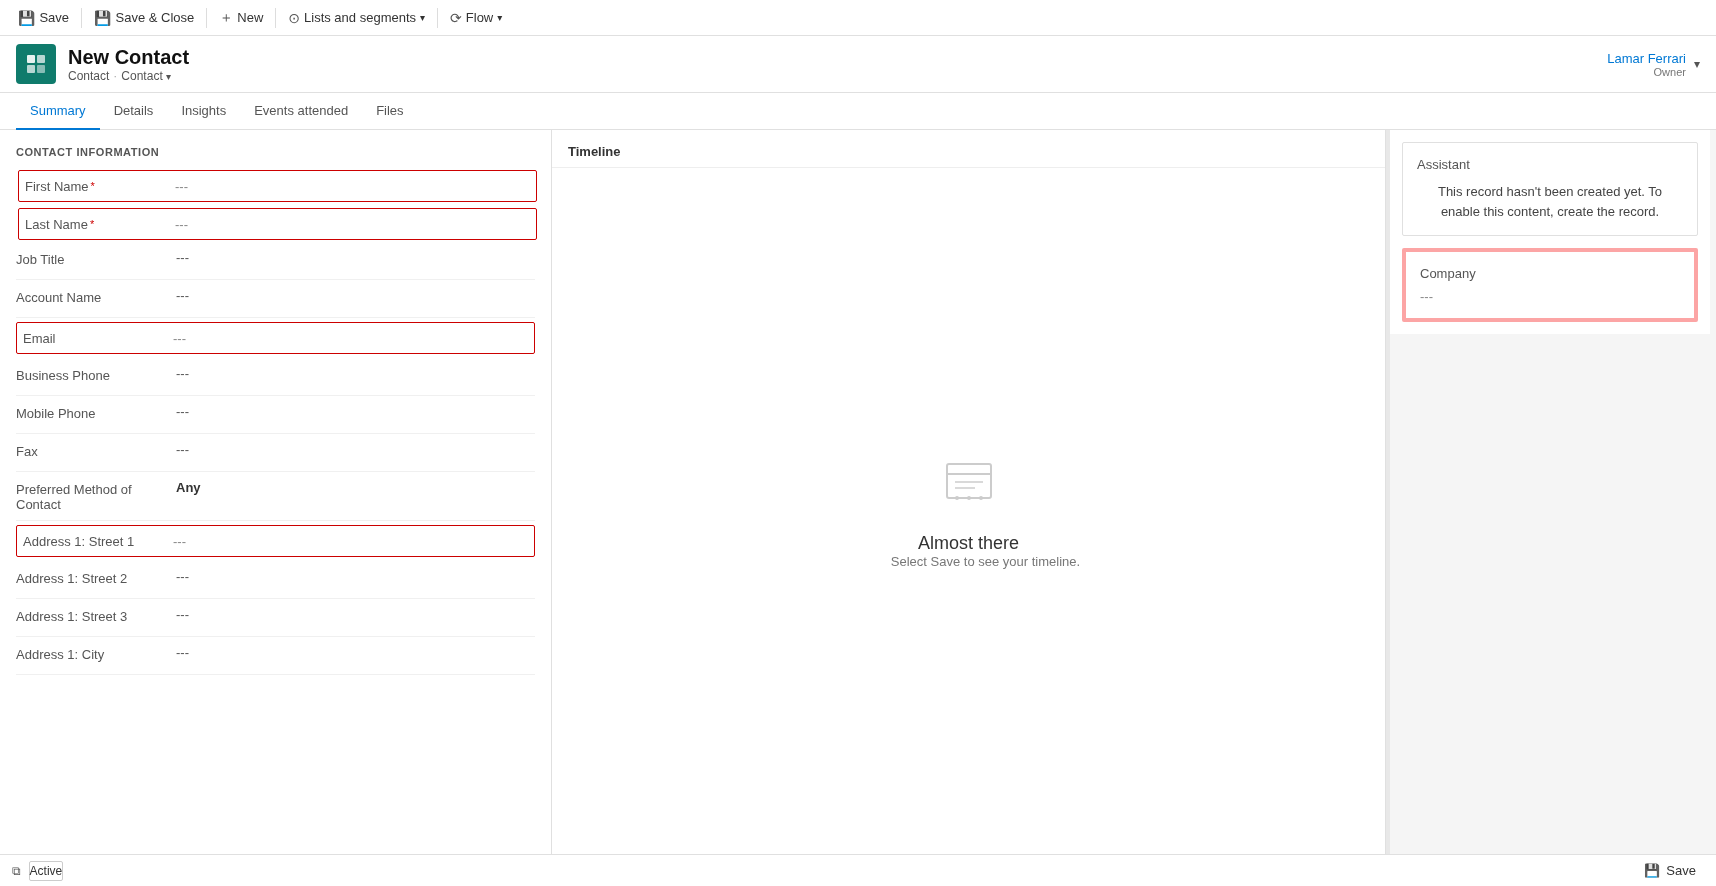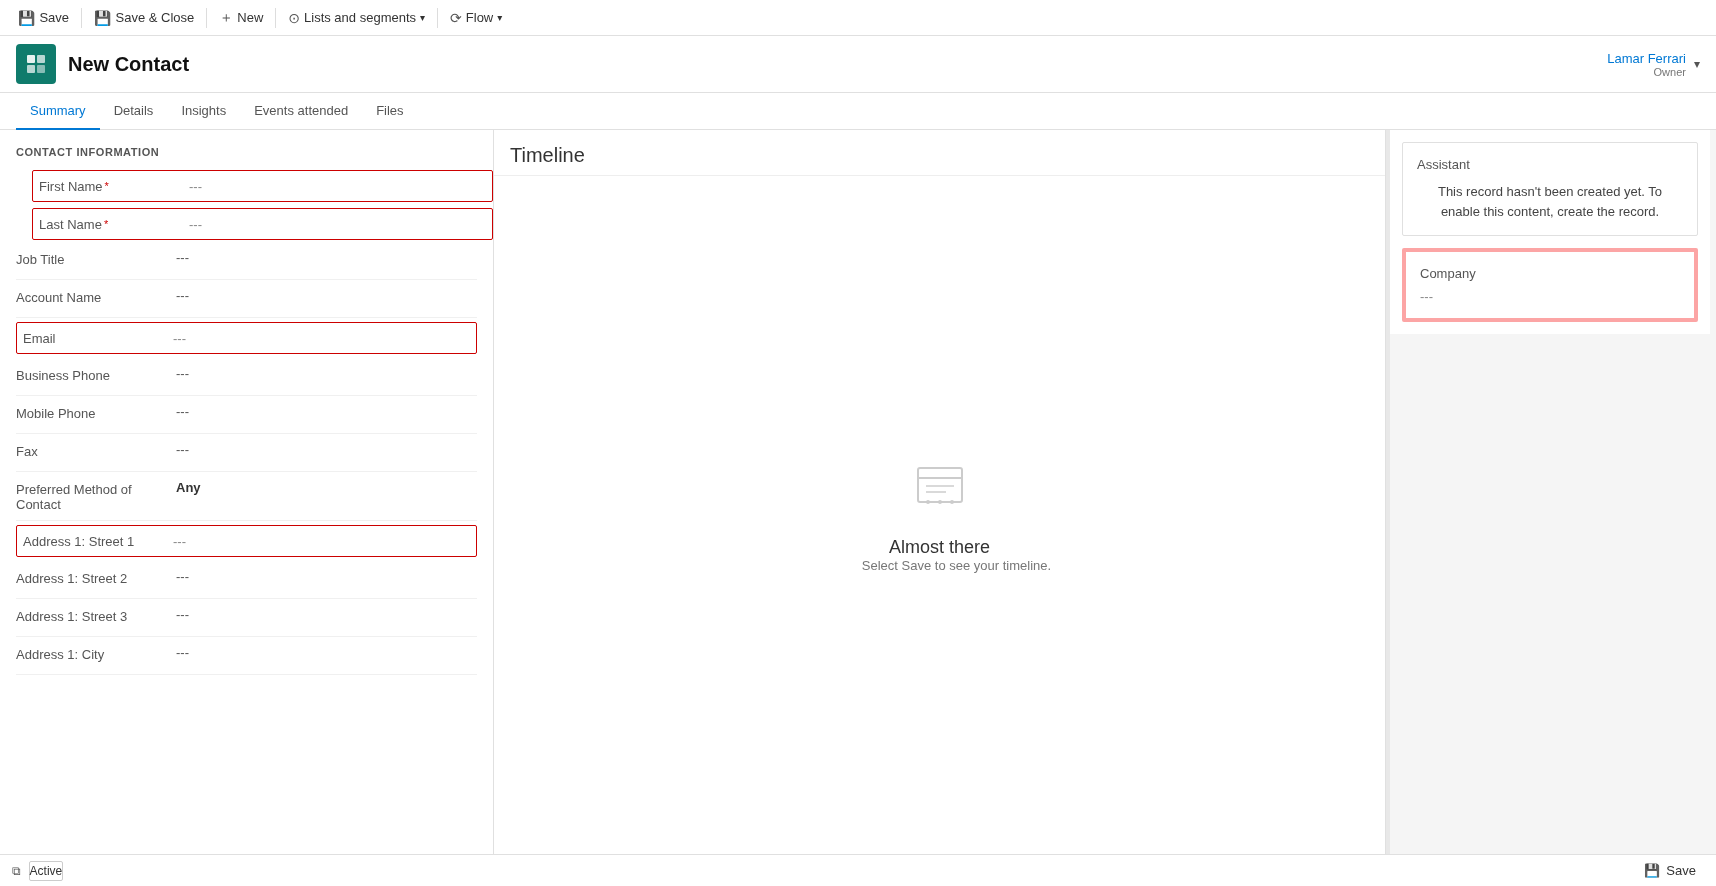--- a/index.html
+++ b/index.html
@@ -97,21 +97,21 @@
     
     .main-content {
       display: flex;
       flex: 1;
       overflow: hidden;
       background: #f5f5f5;
     }
 
     
     .left-panel {
-      width: 494px;
+      width: 552px;
       flex-shrink: 0;
       background: #fff;
       overflow-y: auto;
       border-right: 1px solid #e0e0e0;
       padding: 16px;
     }
     .section-title {
       font-size: 11px;
       font-weight: 600;
       color: #555;
@@ -144,43 +144,43 @@
       color: #555;
     }
     .field-value.bold { font-weight: 600; color: #333; }
 
     .input-row {
       display: flex;
       align-items: center;
       border: 1.5px solid #c00;
       border-radius: 2px;
       padding: 4px 6px;
-      margin: 2px 16px;
+      margin: 2px 2px;
       width: 100%;
       min-height: 32px;
     }
     .input-row .label-in { width: 150px; flex-shrink: 0; font-size: 13px; color: #555; display: flex; align-items: center; gap: 2px; }
     .input-row .val-in { flex: 1; font-size: 13px; color: #888; }
 
     
     .middle-panel {
       flex: 1;
       background: #fff;
       margin: 0;
       border-right: 1px solid #e0e0e0;
       display: flex;
       flex-direction: column;
       overflow: hidden;
     }
     .timeline-header {
       padding: 14px 16px 8px;
-      font-size: 20px;
+      font-size: 13px;
       color: #333;
       border-bottom: 1px solid #eee;
-      font-weight: 400;
+      font-weight: 700;
     }
     .timeline-body {
       flex: 1;
       display: flex;
       flex-direction: column;
       align-items: center;
       justify-content: center;
       padding: 40px;
       text-align: center;
     }
@@ -325,20 +325,28 @@
   <div class="app-icon">
     <svg width="24" height="24" viewBox="0 0 24 24" fill="none">
       <rect x="3" y="3" width="8" height="8" rx="1" fill="white" opacity="0.9"></rect>
       <rect x="13" y="3" width="8" height="8" rx="1" fill="white" opacity="0.7"></rect>
       <rect x="3" y="13" width="8" height="8" rx="1" fill="white" opacity="0.7"></rect>
       <rect x="13" y="13" width="8" height="8" rx="1" fill="white" opacity="0.5"></rect>
     </svg>
   </div>
   <div class="header-title-area">
     <div class="header-title">New Contact</div>
+    <div class="header-subtitle">
+      <span class="breadcrumb-link">Contact</span>
+      <span class="sep">·</span>
+      <span class="breadcrumb-dropdown">
+        <span>Contact</span>
+        <span style="font-size:10px;">▾</span>
+      </span>
+    </div>
   </div>
   <div class="header-user">
     <div class="header-user-info">
       <div class="header-user-name">Lamar Ferrari</div>
       <div class="header-user-role">Owner</div>
     </div>
     <span class="header-chevron">▾</span>
   </div>
 </div>
 

